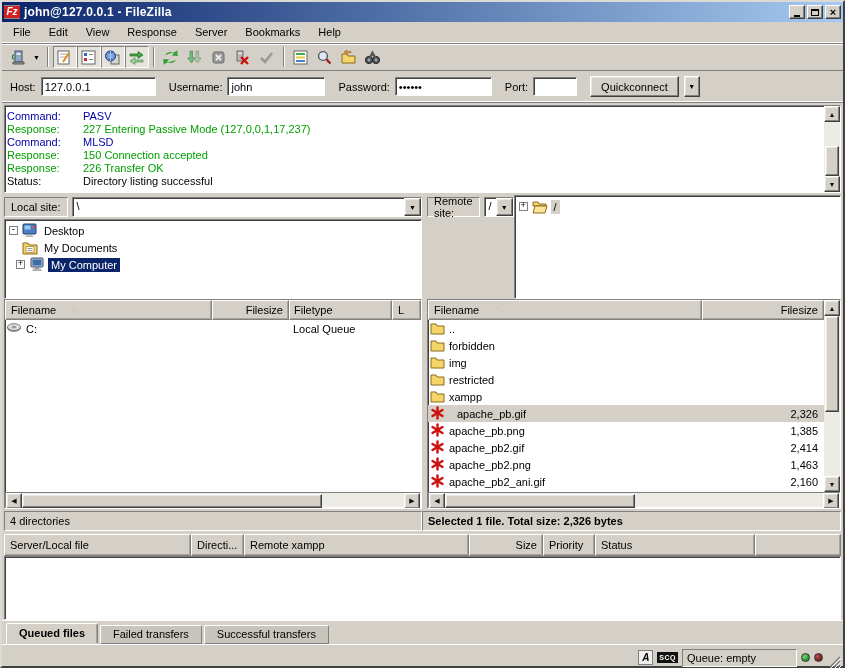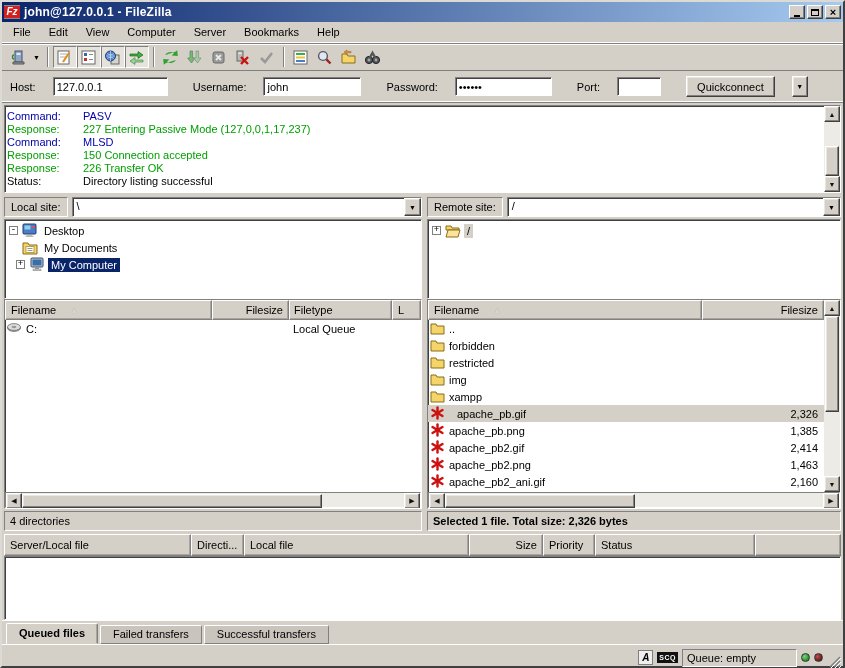--- a/index.html
+++ b/index.html
@@ -28,21 +28,21 @@
 
   
   .toolbar { height:28px; flex:0 0 28px; display:flex; align-items:center; padding-left:4px; border-top:1px solid #808080; border-bottom:1px solid #808080; box-shadow:0 1px 0 #fff inset, 0 -1px 0 #fff; }
   .tbtn { width:24px; height:22px; display:flex; align-items:center; justify-content:center; }
   .tbtn.pressed { border:1px solid; border-color:#808080 #fff #fff #808080; background:#e6e3dd; }
   .tbtn svg { width:17px; height:17px; }
   .tb-sep { width:2px; height:20px; border-left:1px solid #808080; border-right:1px solid #fff; margin:0 4px; }
   .dd-arrow { font-size:7px; padding:0 3px; }
 
   
-  .quickbar { height:32px; flex:0 0 32px; display:flex; align-items:center; padding-left:8px; gap:17px; border-bottom:1px solid #808080; box-shadow:0 -1px 0 #fff inset; }
+  .quickbar { height:32px; flex:0 0 32px; display:flex; align-items:center; padding-left:8px; gap:5px; border-bottom:1px solid #808080; box-shadow:0 -1px 0 #fff inset; }
   .quickbar input { font-family:"Liberation Sans",sans-serif; font-size:11px; height:19px; padding:1px 3px; outline:none; }
   .qc-btn { height:21px; padding:0 10px; background:#d4d0c8; font-size:11px; display:flex; align-items:center; }
   .qc-dd { width:16px; height:21px; display:flex; align-items:center; justify-content:center; font-size:7px; }
 
   
   .logpane { height:88px; flex:0 0 88px; margin:2px 2px 0; background:#fff; display:flex; }
   .log-content { flex:1; padding:4px 2px; overflow:hidden; }
   .log-line { display:flex; line-height:13px; white-space:nowrap; }
   .log-label { width:76px; flex:0 0 76px; }
   .cmd { color:#0000a8; } .resp { color:#00a000; } .stat { color:#000; }
@@ -52,21 +52,21 @@
   .hscroll { height:16px; flex:0 0 16px; background:#ecebe5; display:flex; }
   .sb-btn { width:16px; height:16px; flex:0 0 16px; background:#d4d0c8; display:flex; align-items:center; justify-content:center; font-size:7px; color:#111; }
   .sb-thumb-v { width:14px; margin:0 1px; background:#d4d0c8; }
   .sb-thumb-h { height:14px; margin:1px 0; background:#d4d0c8; }
   .sb-track { flex:1; }
 
   
   .trees-row { height:104px; flex:0 0 104px; display:flex; margin-top:2px; }
   .lists-row { height:210px; flex:0 0 210px; display:flex; }
   .pane-l { width:420px; flex:0 0 420px; display:flex; flex-direction:column; padding:0 0 0 2px; }
-  .pane-r { width:416px; flex:0 0 416px; display:flex; flex-direction:column; padding:0 2px 0 0; }
+  .pane-r { width:416px; flex:0 0 416px; display:flex; flex-direction:row; padding:0 2px 0 0; }
   .vsplit { width:5px; flex:0 0 5px; }
 
   .site-row { height:24px; flex:0 0 24px; display:flex; align-items:center; gap:4px; }
   .site-label { background:#d4d0c8; border:1px solid; border-color:#808080 #fff #fff #808080; height:20px; display:flex; align-items:center; padding:0 6px; }
   .combo { flex:1; height:20px; display:flex; background:#fff; }
   .combo-val { flex:1; padding:2px 4px; }
   .combo-btn { width:17px; background:#d4d0c8; display:flex; align-items:center; justify-content:center; font-size:7px; }
 
   .treebox { flex:1; background:#fff; padding:2px 0; overflow:hidden; }
   .tree-row { height:17px; display:flex; align-items:center; white-space:nowrap; }
@@ -91,21 +91,21 @@
   .ficon svg { width:15px; height:14px; }
   .fname { overflow:hidden; }
   .fsize { text-align:right; padding-right:6px; }
   .r-name { flex:0 0 274px; width:274px; }
   .r-size { flex:0 0 103px; width:103px; }
   .l-name { flex:0 0 207px; width:207px; }
   .l-size { flex:0 0 77px; width:77px; }
   .l-type { flex:0 0 103px; width:103px; padding-left:4px; }
 
   
-  .status-row { height:24px; flex:0 0 24px; display:flex; align-items:center; gap:5px; padding:2px 2px 2px 2px; }
+  .status-row { height:24px; flex:0 0 24px; display:flex; align-items:center; padding:2px 2px 2px 2px; }
   .status-panel { height:20px; display:flex; align-items:center; padding:0 5px; background:#d4d0c8; white-space:nowrap; overflow:hidden; }
   .sp-l { width:418px; flex:0 0 418px; }
   .sp-r { flex:1;font-weight:bold; }
 
   
   .queue-hdr { height:23px; flex:0 0 23px; display:flex; padding:1px 2px 0; background:#d4d0c8; }
   .queue-body { flex:0 0 64px; height:64px; margin:0 2px; background:#fff; }
   .q1{flex:0 0 187px} .q2{flex:0 0 53px} .q3{flex:0 0 225px} .q4{flex:0 0 74px} .q5{flex:0 0 52px} .q6{flex:0 0 160px} .q7{flex:1}
 
   
@@ -142,21 +142,21 @@
       </span>
     <span class="winbtn">
         <span class="glyph-close">×</span>
       </span>
   </div>
 
   <div class="menubar">
     <span class="menu-item">File</span>
     <span class="menu-item">Edit</span>
     <span class="menu-item">View</span>
-    <span class="menu-item">Computer</span>
+    <span class="menu-item">Response</span>
     <span class="menu-item">Server</span>
     <span class="menu-item">Bookmarks</span>
     <span class="menu-item">Help</span>
   </div>
 
   <div class="toolbar">
     <span class="tbtn">
       <svg viewBox="0 0 17 17">
           <rect x="5" y="2" width="7" height="11" fill="#8fa8c8" stroke="#44506a"></rect>
           <rect x="6.5" y="4" width="4" height="2" fill="#dfe8f2"></rect>
@@ -431,28 +431,28 @@
                   <span class="ficon"><svg viewBox="0 0 15 14">
                       <path d="M1 3 h5 l1 2 h7 v8 H1z" fill="#f5d56a" stroke="#8a6d1a"></path>
                     </svg></span>
                   <span class="fname r-name">forbidden</span>
                   <span class="fsize" style="flex:1"></span>
                 </div>
               <div class="file-row">
                   <span class="ficon"><svg viewBox="0 0 15 14">
                       <path d="M1 3 h5 l1 2 h7 v8 H1z" fill="#f5d56a" stroke="#8a6d1a"></path>
                     </svg></span>
+                  <span class="fname r-name">img</span>
+                  <span class="fsize" style="flex:1"></span>
+                </div>
+              <div class="file-row">
+                  <span class="ficon"><svg viewBox="0 0 15 14">
+                      <path d="M1 3 h5 l1 2 h7 v8 H1z" fill="#f5d56a" stroke="#8a6d1a"></path>
+                    </svg></span>
                   <span class="fname r-name">restricted</span>
-                  <span class="fsize" style="flex:1"></span>
-                </div>
-              <div class="file-row">
-                  <span class="ficon"><svg viewBox="0 0 15 14">
-                      <path d="M1 3 h5 l1 2 h7 v8 H1z" fill="#f5d56a" stroke="#8a6d1a"></path>
-                    </svg></span>
-                  <span class="fname r-name">img</span>
                   <span class="fsize" style="flex:1"></span>
                 </div>
               <div class="file-row">
                   <span class="ficon"><svg viewBox="0 0 15 14">
                       <path d="M1 3 h5 l1 2 h7 v8 H1z" fill="#f5d56a" stroke="#8a6d1a"></path>
                     </svg></span>
                   <span class="fname r-name">xampp</span>
                   <span class="fsize" style="flex:1"></span>
                 </div>
               <div class="file-row sel">
@@ -530,21 +530,21 @@
   </div>
 
   <div class="status-row">
     <span class="status-panel in sp-l">4 directories</span>
     <span class="status-panel in sp-r">Selected 1 file. Total size: 2,326 bytes</span>
   </div>
 
   <div class="queue-hdr">
     <span class="hcell q1">Server/Local file</span>
     <span class="hcell q2">Directi...</span>
-    <span class="hcell q3">Local file</span>
+    <span class="hcell q3">Remote xampp</span>
     <span class="hcell q4 right">Size</span>
     <span class="hcell q5">Priority</span>
     <span class="hcell q6">Status</span>
     <span class="hcell q7"></span>
   </div>
   <div class="queue-body field"></div>
 
   <div class="tabs-row">
     <span class="tab active">Queued files</span>
     <span class="tab inactive">Failed transfers</span>

